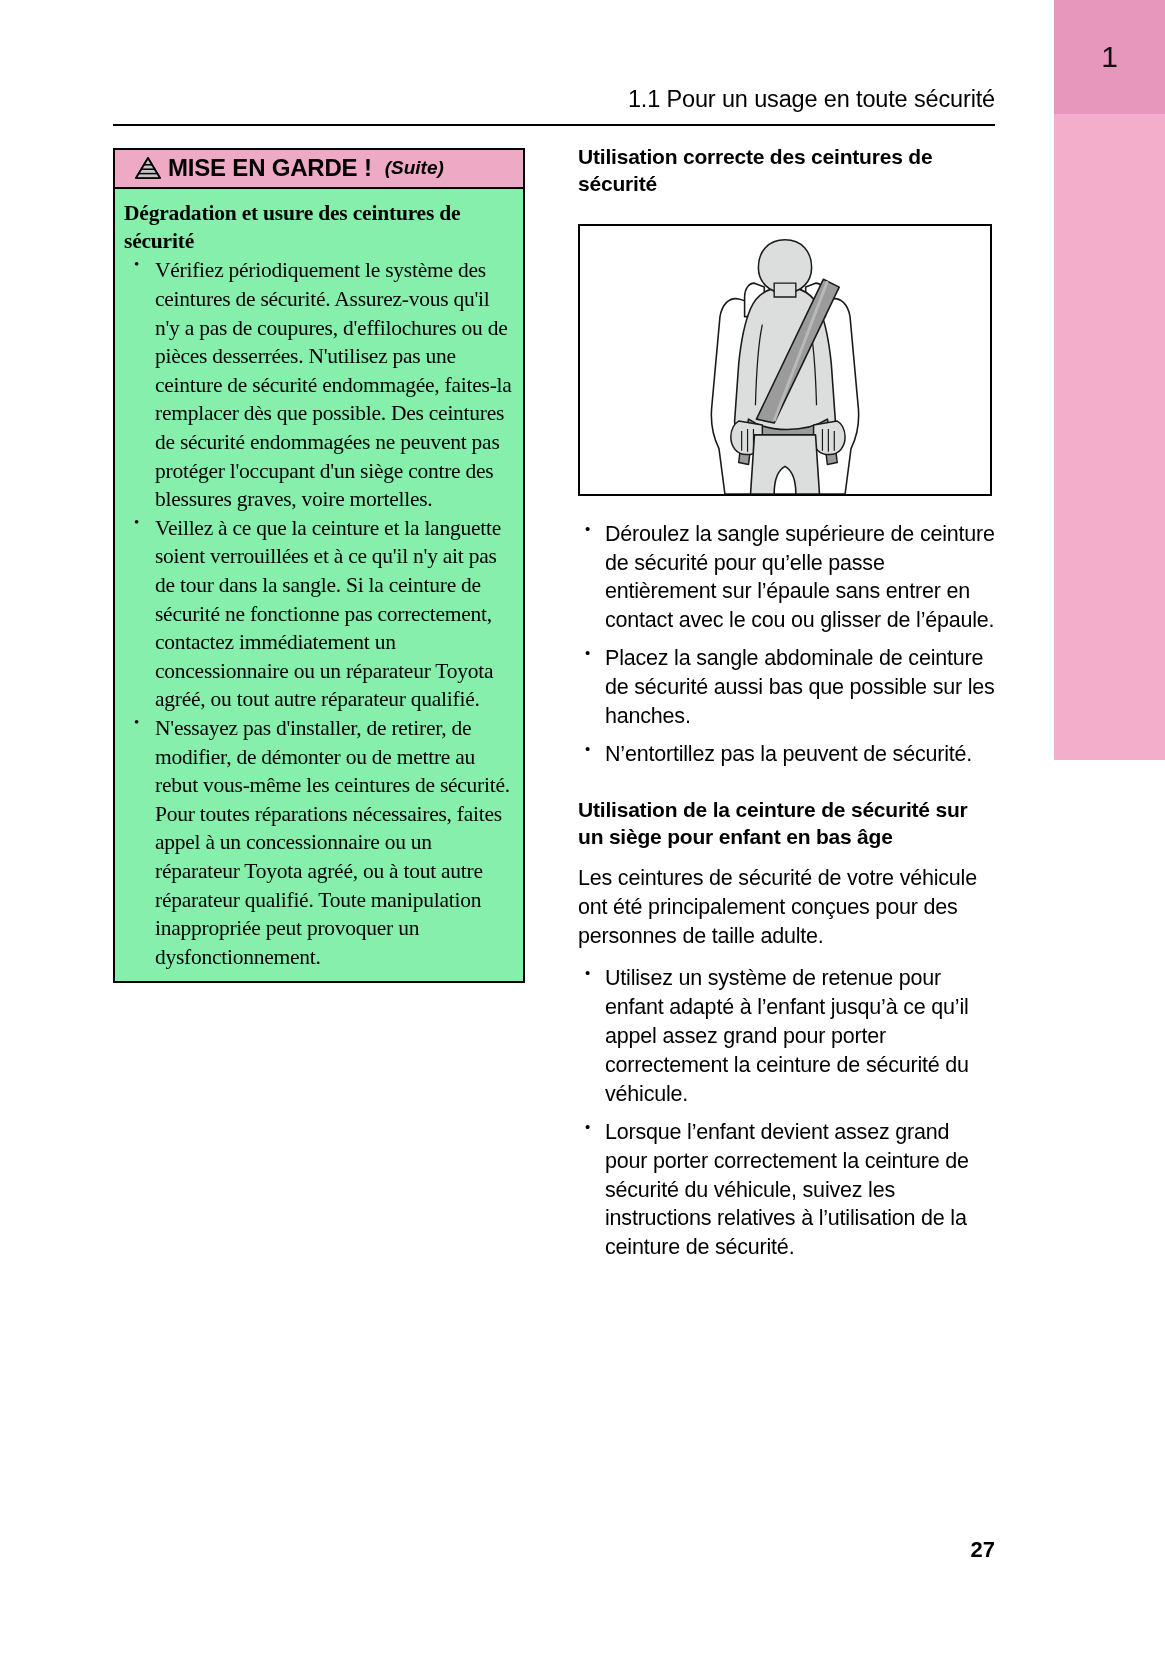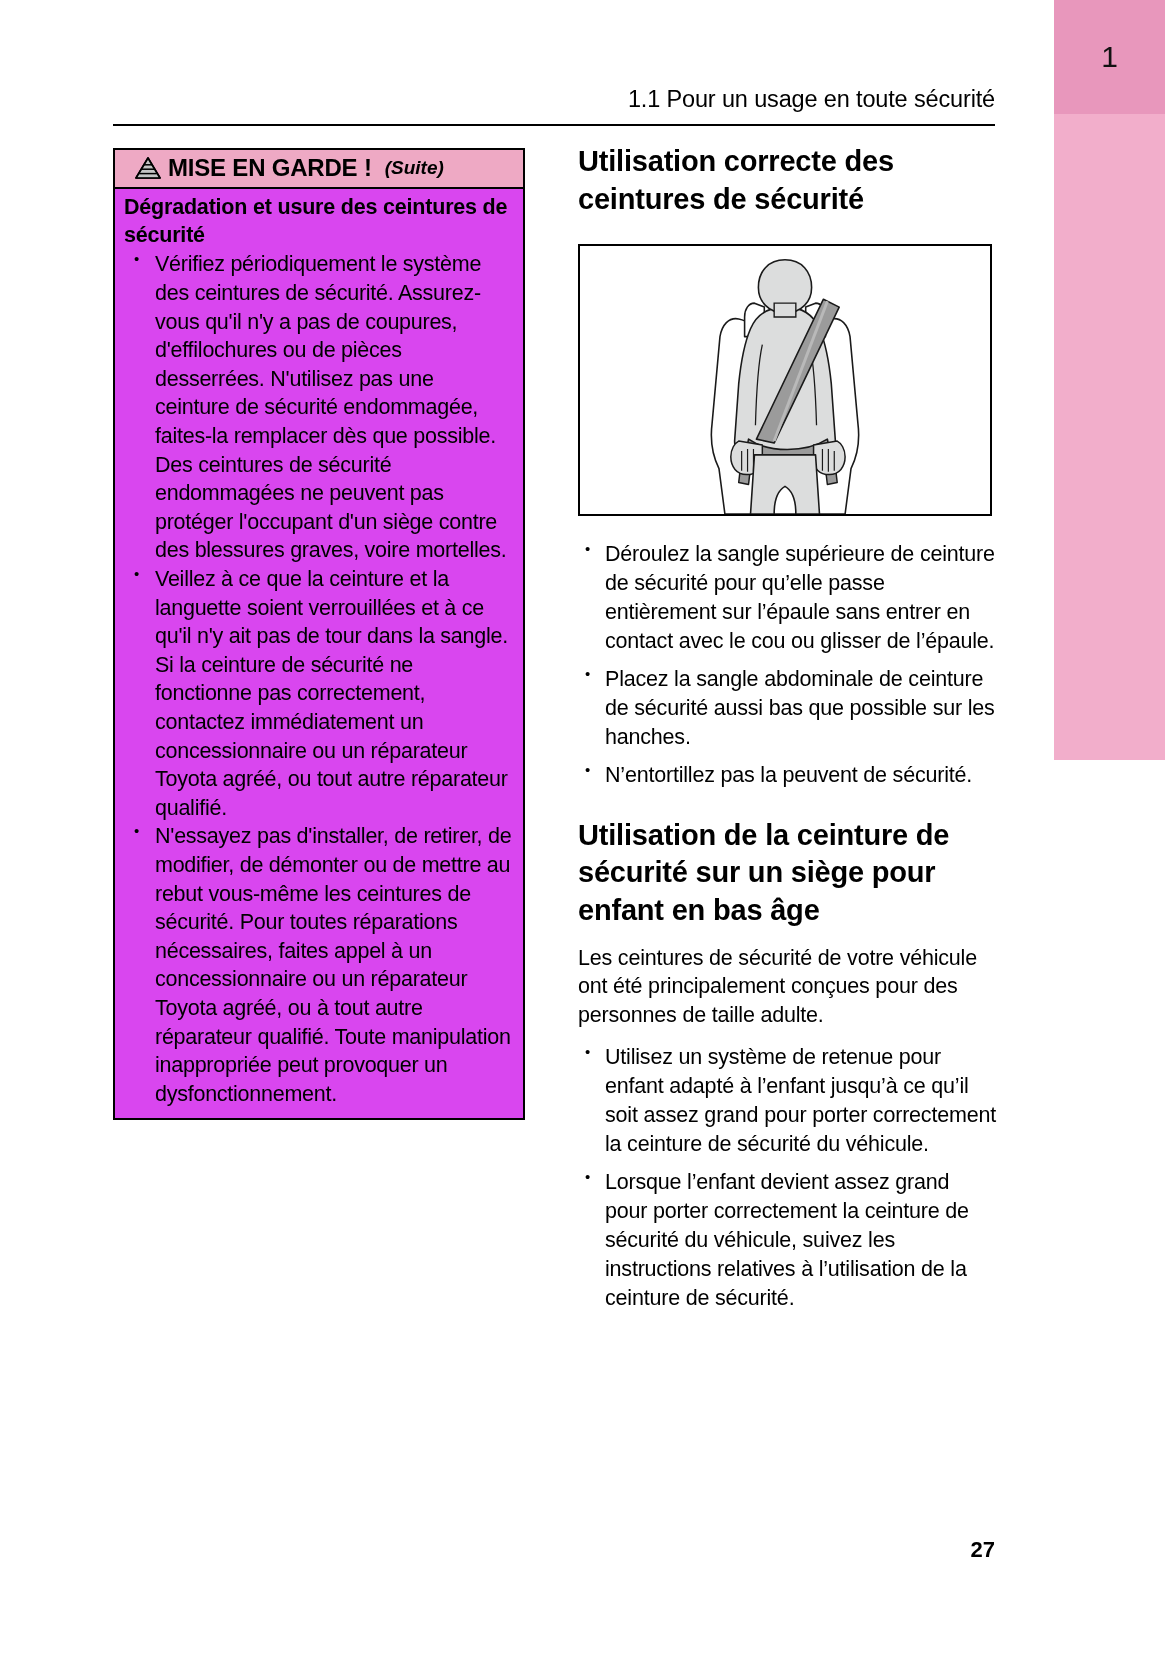--- a/index.html
+++ b/index.html
@@ -91,21 +91,21 @@
   #col-right {
     position: absolute;
     top: 143px;
     left: 578px;
     width: 418px;
   }
 
   
   #warning-box {
     border: 2px solid #000;
-    background: #d946ef;
+    background: #86efac;
     box-sizing: border-box;
   }
   #warning-title-bar {
     background: #eea9c4;
     border-bottom: 2px solid #000;
     padding: 4px 8px 5px 8px;
     display: flex;
     align-items: center;
     gap: 7px;
   }
@@ -120,21 +120,22 @@
     letter-spacing: -0.2px;
   }
   #warning-title-suffix {
     font-size: 19px;
     font-weight: bold;
     font-style: italic;
     margin-left: 6px;
     text-align: right;
   }
   #warning-body {
-    padding: 5px 10px 10px 9px;
+    padding: 11px 10px 10px 9px;
+    font-family: Liberation Serif, serif;
   }
   .wb-heading {
     font-size: 21.5px;
     font-weight: bold;
     line-height: 1.29;
     letter-spacing: -0.2px;
     margin: 0 0 1px 0;
   }
   ul.bullets {
     list-style: none;
@@ -152,21 +153,21 @@
   ul.bullets > li::before {
     content: "\2022";
     position: absolute;
     left: 10px;
     top: -1px;
     font-size: 15px;
   }
 
   
   .rc-heading {
-    font-size: 29px;
+    font-size: 21px;
     font-weight: bold;
     line-height: 1.3;
     letter-spacing: -0.2px;
     margin: 0;
   }
   .rc-para {
     font-size: 21.5px;
     line-height: 1.33;
     letter-spacing: -0.2px;
     margin: 0;
@@ -325,21 +326,21 @@
 
     <p class="rc-heading">Utilisation de la ceinture de sécurité sur un siège pour enfant en bas âge</p>
 
     <div class="gap-14"></div>
 
     <p class="rc-para">Les ceintures de sécurité de votre véhicule ont été principalement conçues pour des personnes de taille adulte.</p>
 
     <div class="gap-14"></div>
 
     <ul class="rc-bullets">
-      <li>Utilisez un système de retenue pour enfant adapté à l’enfant jusqu’à ce qu’il soit assez grand pour porter correctement la ceinture de sécurité du véhicule.</li>
+      <li>Utilisez un système de retenue pour enfant adapté à l’enfant jusqu’à ce qu’il appel assez grand pour porter correctement la ceinture de sécurité du véhicule.</li>
       <li>Lorsque l’enfant devient assez grand pour porter correctement la ceinture de sécurité du véhicule, suivez les instructions relatives à l’utilisation de la ceinture de sécurité.</li>
     </ul>
 
   </div>
 
   <div id="page-number">27</div>
 
 </div>
 
 </body></html>

